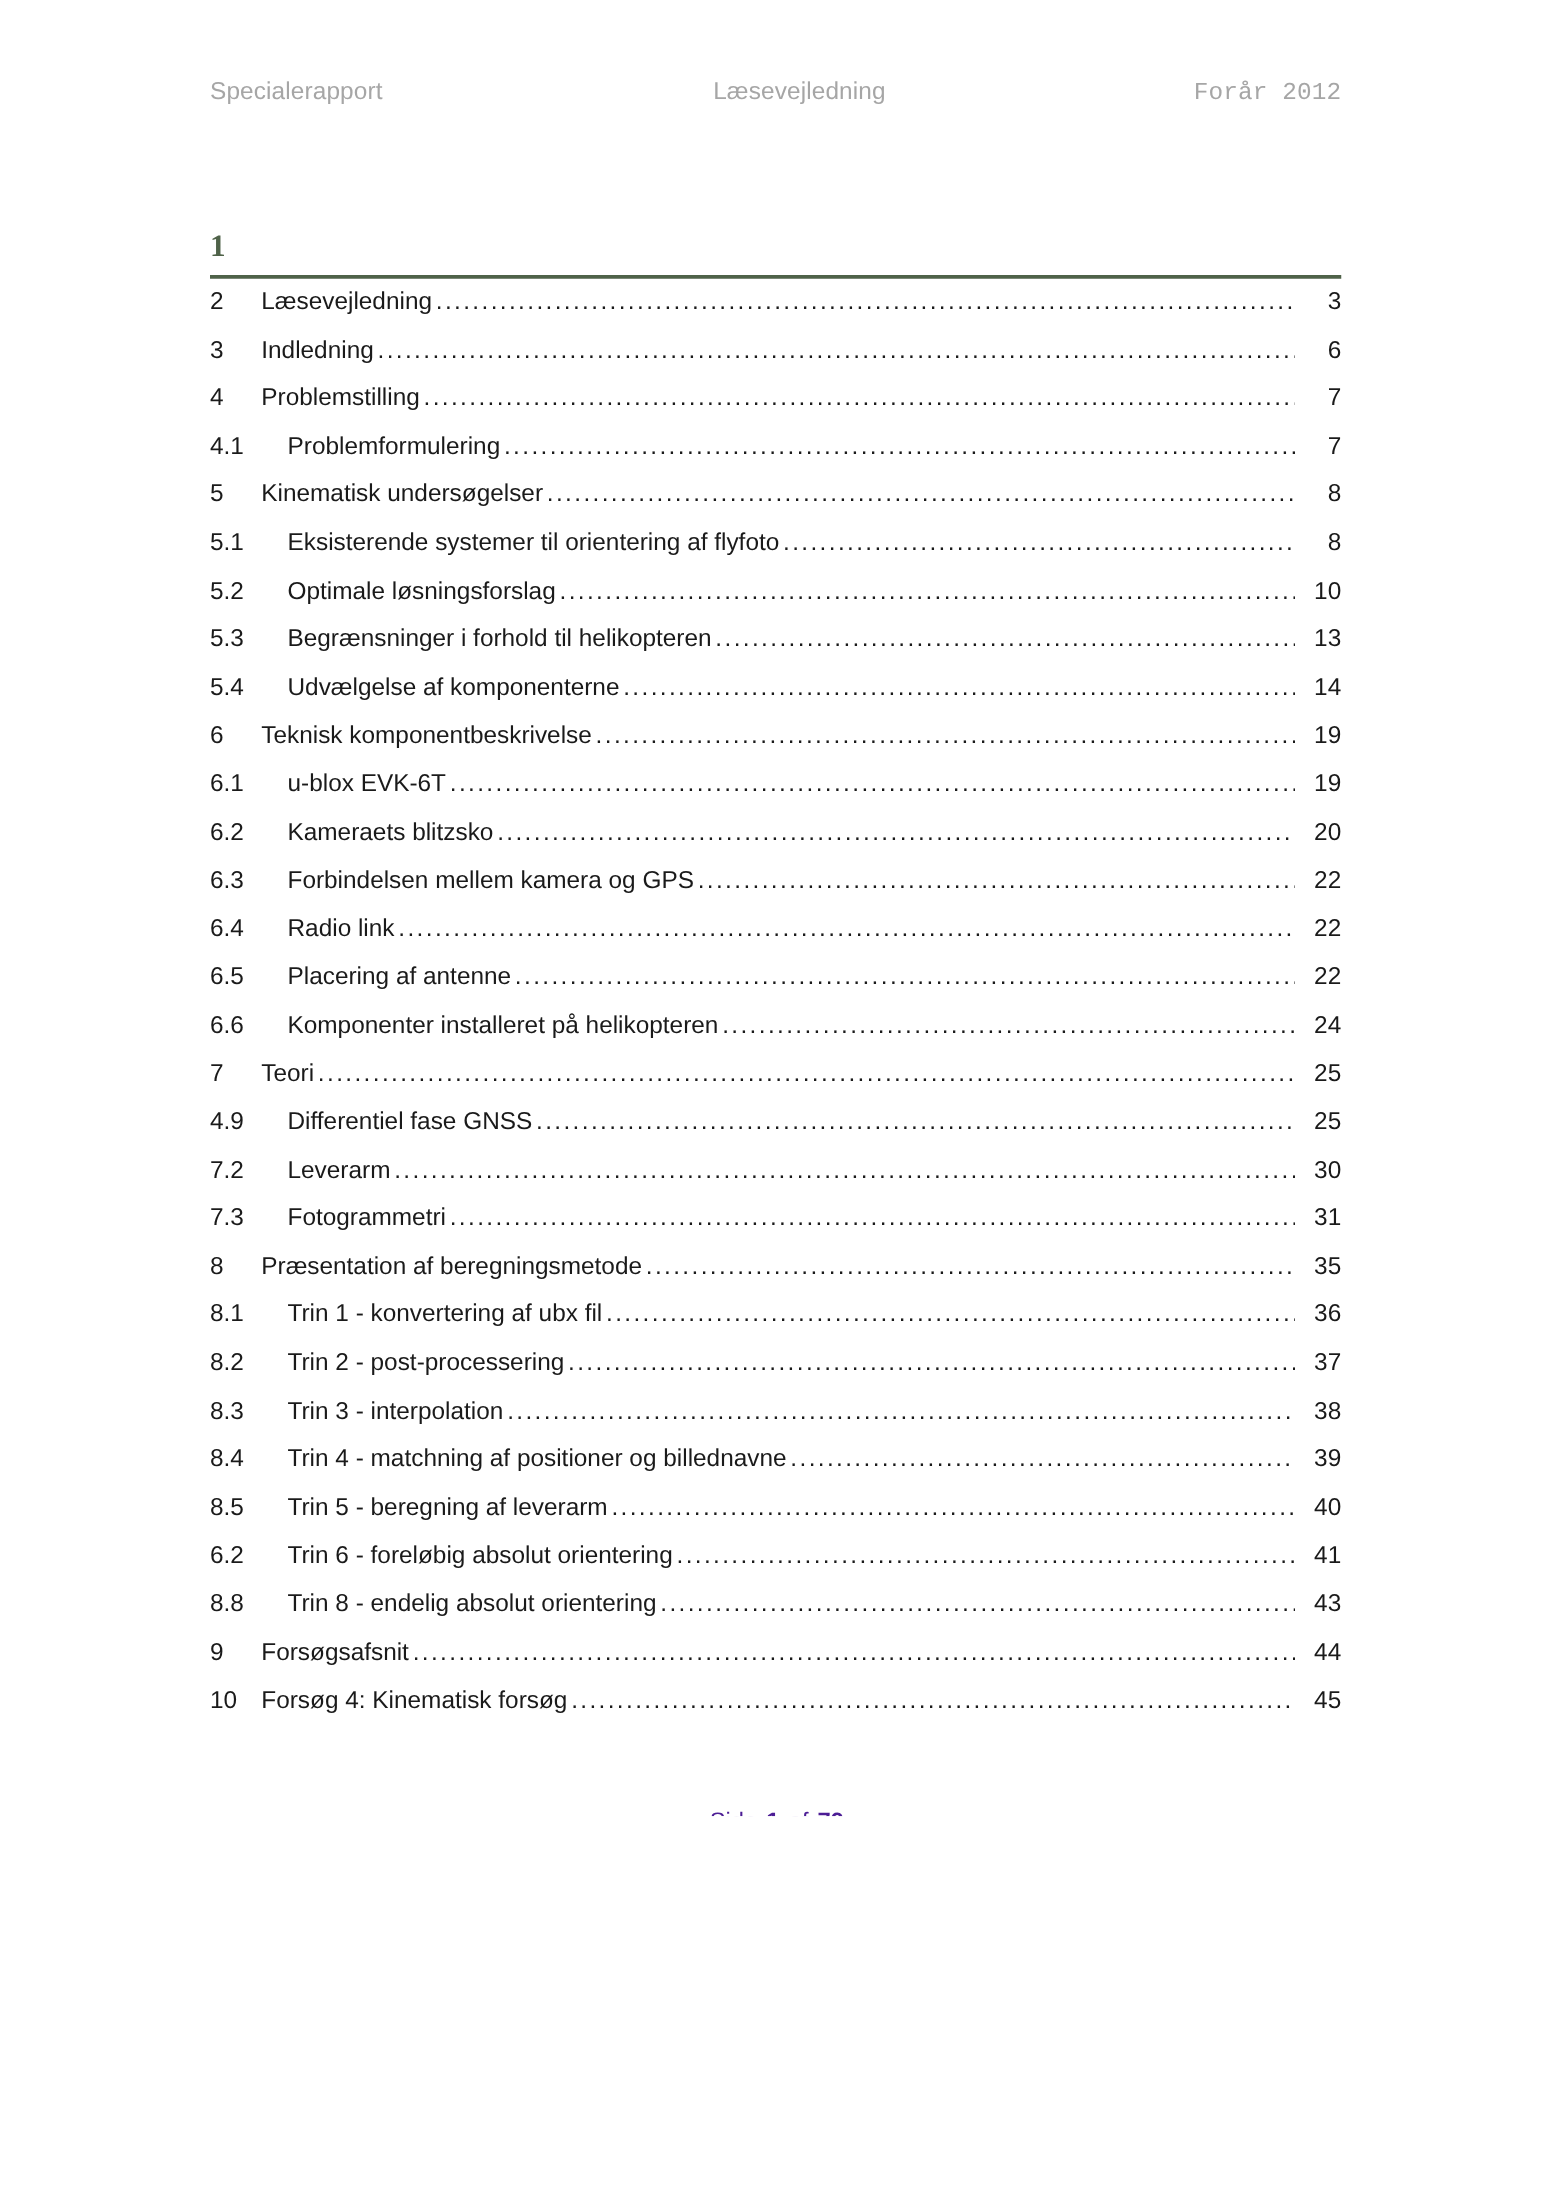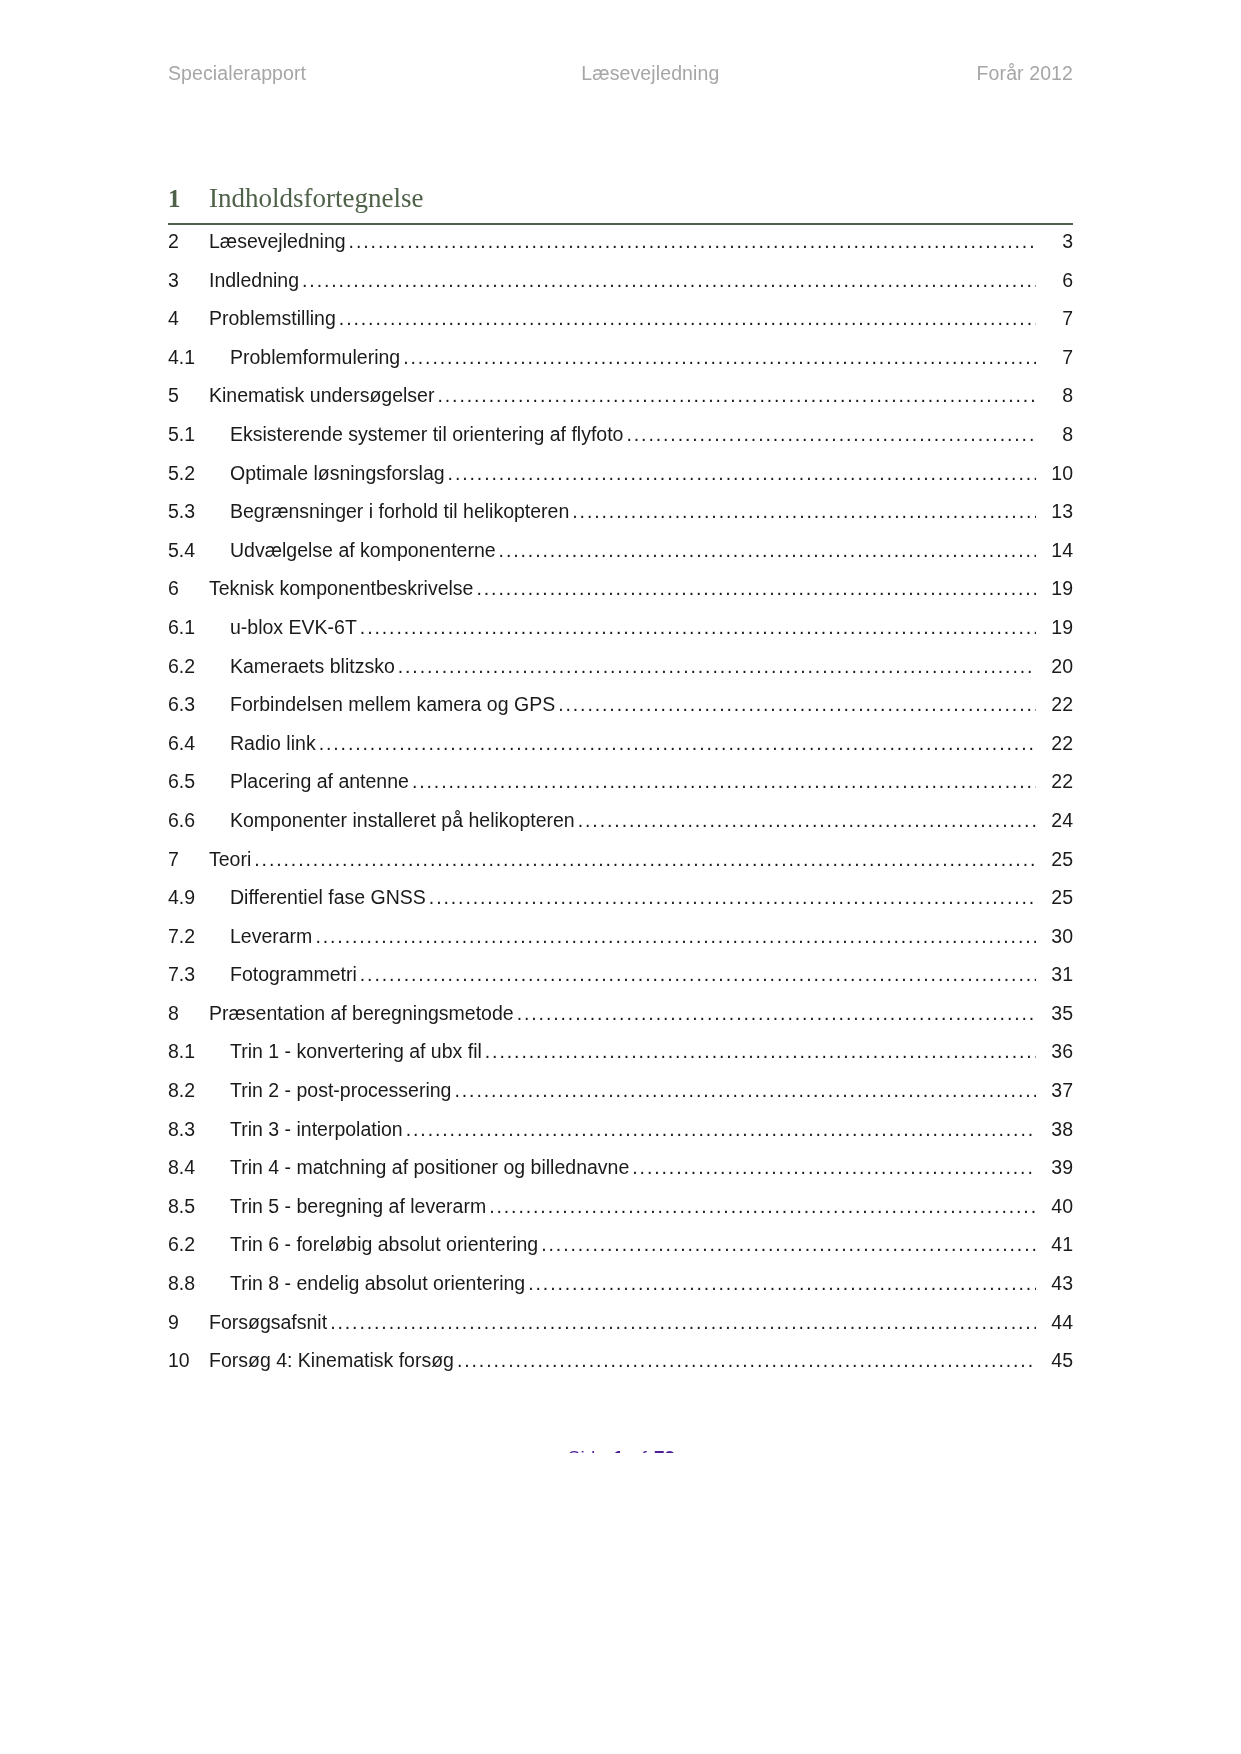--- a/index.html
+++ b/index.html
@@ -28,21 +28,21 @@
     left: 168px;
     width: 905px;
     display: flex;
     align-items: baseline;
     color: #a6a6a6;
     font-size: 19.5px;
     letter-spacing: 0.1px;
   }
   .doc-header .hdr-left   { flex: 0 0 auto; }
   .doc-header .hdr-center { flex: 1 1 auto; text-align: center; margin-left: 18px; }
-  .doc-header .hdr-right  { flex: 0 0 auto; text-align: right; }
+  .doc-header .hdr-right  { flex: 0 0 auto; text-align: right; font-family: Liberation Mono, monospace; }
 
   
   .toc-title-wrap {
     position: absolute;
     top: 182px;
     left: 168px;
     width: 905px;
   }
   .toc-title {
     font-family: "Liberation Serif", serif;
@@ -132,21 +132,20 @@
 
   <div class="doc-header">
     <div class="hdr-left">Specialerapport</div>
     <div class="hdr-center">Læsevejledning</div>
     <div class="hdr-right">Forår 2012</div>
   </div>
 
   <div class="toc-title-wrap">
     <div class="toc-title">
       <div class="t-num">1</div>
-      <div class="t-text">Indholdsfortegnelse</div>
     </div>
     <div class="title-rule"></div>
   </div>
 
   <div class="toc-list" id="toc-list">
       <div class="toc-row lvl1">
         <div class="num">2</div>
         <div class="label">Læsevejledning</div>
         <div class="leader"></div>
         <div class="pageno">3</div>

